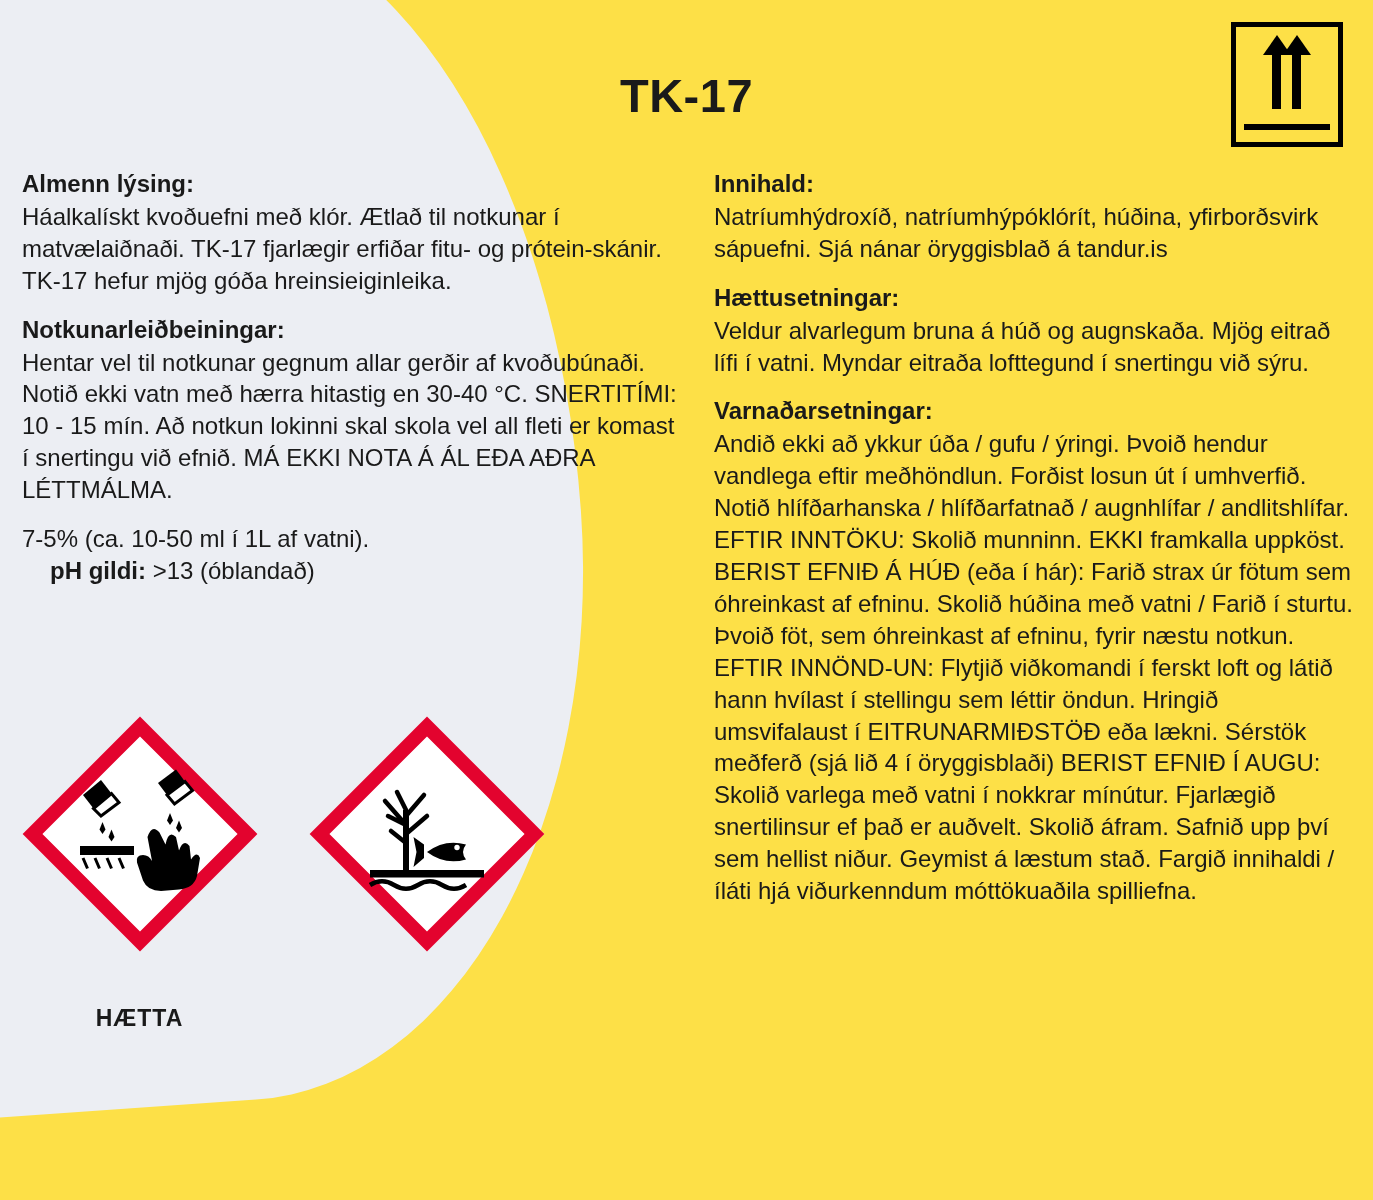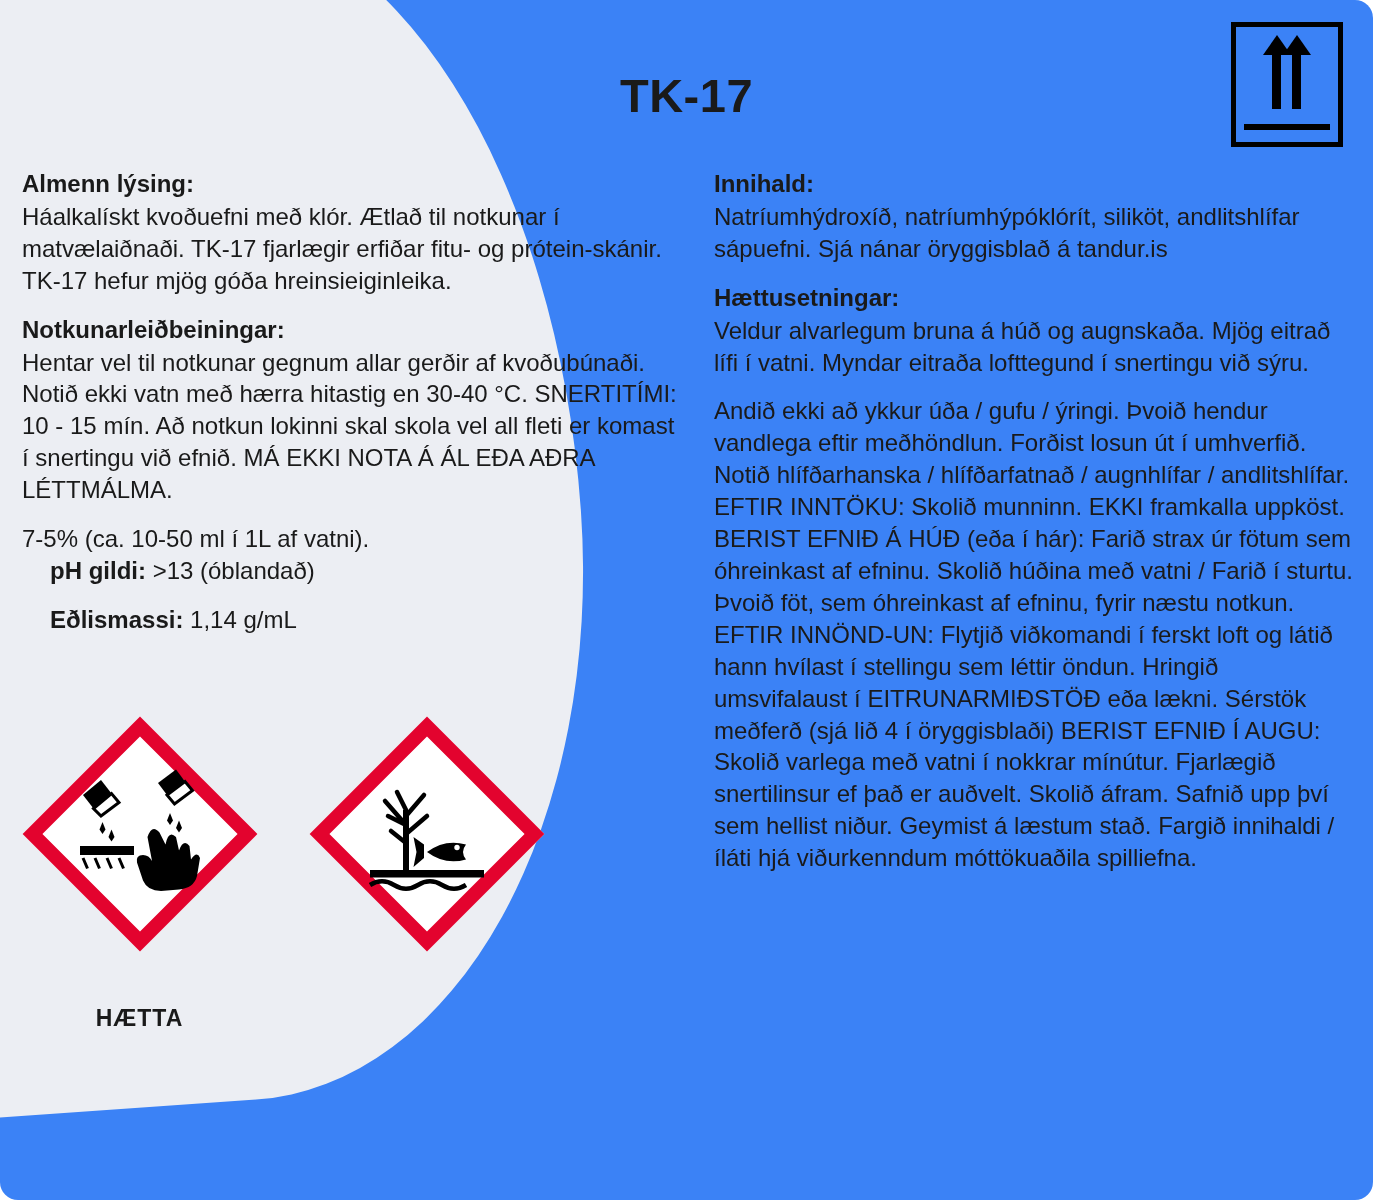--- a/index.html
+++ b/index.html
@@ -11,22 +11,21 @@
     height: 1200px;
     background: #ffffff;
     font-family: "Liberation Sans", sans-serif;
     color: #1a1a1a;
     position: relative;
     overflow: hidden;
   }
   .label {
     position: absolute;
     inset: 0;
-    background: #3b82f6;
-    border-radius: 18px;
+    background: #fde047;
   }
   
   .swoosh {
     position: absolute;
     left: -120px;
     top: -80px;
     width: 700px;
     height: 1180px;
     background: #eceef3;
     border-radius: 0 55% 60% 0 / 0 60% 55% 0;
@@ -186,35 +185,33 @@
       <div class="block">
         <div class="head">Notkunarleiðbeiningar:</div>
         <div class="body-txt">Hentar vel til notkunar gegnum allar gerðir af kvoðubúnaði. Notið ekki vatn með hærra hitastig en 30-40 °C. SNERTITÍMI: 10 - 15 mín. Að notkun lokinni skal skola vel all fleti er komast í snertingu við efnið. MÁ EKKI NOTA Á ÁL EÐA AÐRA LÉTTMÁLMA.</div>
       </div>
       <div class="block">
         <div class="body-txt">7-5% (ca. 10-50 ml í 1L af vatni).</div>
         <div>
           <span class="inline-head">pH gildi:</span><span> &gt;13 (óblandað)</span>
         </div>
       </div>
-      <div class="block">
-        <span class="inline-head">Eðlismassi:</span><span> 1,14 g/mL</span>
-      </div>
     </div>
 
     <div class="col col-right">
       <div class="block">
         <div class="head">Innihald:</div>
-        <div class="body-txt">Natríumhýdroxíð, natríumhýpóklórít, siliköt, andlitshlífar sápuefni. Sjá nánar öryggisblað á tandur.is</div>
+        <div class="body-txt">Natríumhýdroxíð, natríumhýpóklórít, húðina, yfirborðsvirk sápuefni. Sjá nánar öryggisblað á tandur.is</div>
       </div>
       <div class="block">
         <div class="head">Hættusetningar:</div>
         <div class="body-txt">Veldur alvarlegum bruna á húð og augnskaða. Mjög eitrað lífi í vatni. Myndar eitraða lofttegund í snertingu við sýru.</div>
       </div>
       <div class="block">
+        <div class="head">Varnaðarsetningar:</div>
         <div class="body-txt">Andið ekki að ykkur úða / gufu / ýringi. Þvoið hendur vandlega eftir meðhöndlun. Forðist losun út í umhverfið. Notið hlífðarhanska / hlífðarfatnað / augnhlífar / andlitshlífar. EFTIR INNTÖKU: Skolið munninn. EKKI framkalla uppköst. BERIST EFNIÐ Á HÚÐ (eða í hár): Farið strax úr fötum sem óhreinkast af efninu. Skolið húðina með vatni / Farið í sturtu. Þvoið föt, sem óhreinkast af efninu, fyrir næstu notkun. EFTIR INNÖND-UN: Flytjið viðkomandi í ferskt loft og látið hann hvílast í stellingu sem léttir öndun. Hringið umsvifalaust í EITRUNARMIÐSTÖÐ eða lækni. Sérstök meðferð (sjá lið 4 í öryggisblaði) BERIST EFNIÐ Í AUGU: Skolið varlega með vatni í nokkrar mínútur. Fjarlægið snertilinsur ef það er auðvelt. Skolið áfram. Safnið upp því sem hellist niður. Geymist á læstum stað. Fargið innihaldi / íláti hjá viðurkenndum  móttökuaðila spilliefna.</div>
       </div>
     </div>
 
     <div class="pictos">
       <div class="ghs">
         <div class="diamond"></div>
         <svg viewBox="0 0 100 100">
           <g fill="#000" stroke="#000">
 

